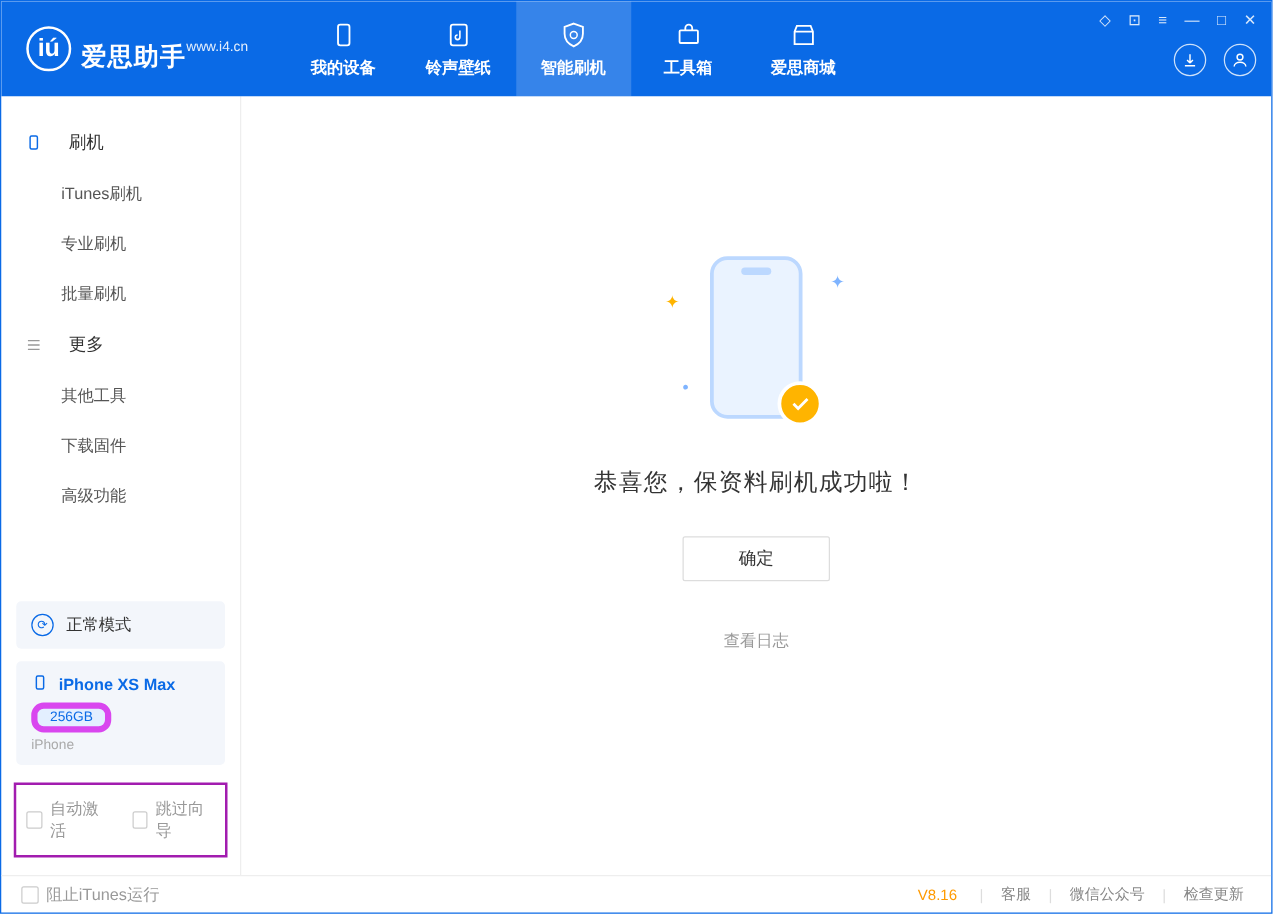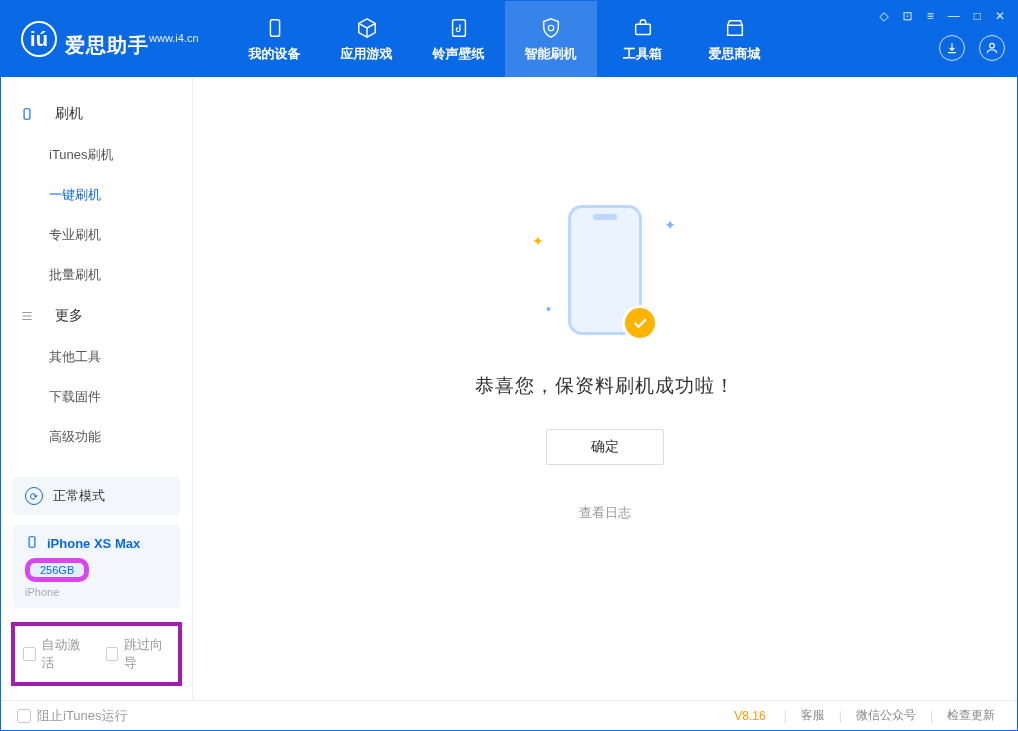--- a/index.html
+++ b/index.html
@@ -31,21 +31,21 @@
 .side-item.active { color: #0a6ae6; }
 
 .side-bottom { padding: 0; }
 .mode-box { margin: 0 12px 10px; background: #f3f6fb; border-radius: 4px; padding: 10px 12px; display: flex; align-items: center; gap: 10px; color: #333; font-size: 13px; }
 .mode-box .dot { width: 18px; height: 18px; border-radius:50%; border:1px solid #0a6ae6; display:flex;align-items:center;justify-content:center; color:#0a6ae6; font-size:10px;}
 .device-box { margin: 0 12px 14px; background: #f3f6fb; border-radius: 4px; padding: 10px 12px; }
 .device-name { color: #0a6ae6; font-weight: bold; font-size: 13px; display:flex; align-items:center; gap:8px; }
 .device-pill { display: inline-block; background: #e3efff; color: #0a6ae6; border-radius: 10px; padding: 1px 10px; font-size: 11px; margin-top: 6px; border:5px solid #d946ef; }
 .device-type { color: #aaa; font-size: 11px; margin-top: 4px; }
 
-.checkrow { border: 4px solid #a21caf; margin: 6px 10px 14px; padding: 10px 8px; display: flex; gap: 18px; align-items:center;justify-content:center; }
+.checkrow { border: 2px solid #a21caf; margin: 6px 10px 14px; padding: 10px 8px; display: flex; gap: 18px; align-items:center;justify-content:center; }
 .ck { display: flex; align-items: center; gap: 6px; color: #999; font-size: 13px; cursor:pointer;}
 .ck .box { width: 14px; height: 14px; border: 1px solid #ccc; border-radius:2px; }
 
 
 .main { flex: 1; display: flex; flex-direction: column; align-items: center; justify-content: flex-start; padding-top: 120px; }
 .phone-ill { width: 90px; height: 150px; position: relative; margin-bottom: 26px; }
 .phone { width: 74px; height: 130px; border: 3px solid #bcd8ff; border-radius: 14px; background: #eaf3ff; position: absolute; left: 8px; top: 8px; }
 .phone::before { content:""; position:absolute; top:6px; left:50%; transform:translateX(-50%); width:24px; height:6px; background:#bcd8ff; border-radius:3px; }
 .check-badge { position: absolute; right: -8px; bottom: 6px; width: 36px; height: 36px; background: #ffb400; border-radius: 50%; border: 3px solid #fff; display:flex;align-items:center;justify-content:center; }
 .check-badge svg { width:18px; height:18px; }
@@ -79,29 +79,20 @@
       <span class="icon">
           <svg viewBox="0 0 24 24" width="22" height="22" fill="#fff">
             <rect x="7" y="3" width="10" height="18" rx="2" fill="none" stroke="#fff" stroke-width="1.6"></rect>
           </svg>
         </span>
       <span>我的设备</span>
     </div>
     <div class="nav-tab">
       <span class="icon">
           <svg viewBox="0 0 24 24" width="22" height="22" fill="none" stroke="#fff" stroke-width="1.6">
-            <path d="M12 2l9 5v10l-9 5-9-5V7z"></path>
-            <path d="M12 12l9-5M12 12v10M12 12L3 7"></path>
-          </svg>
-        </span>
-      <span>应用游戏</span>
-    </div>
-    <div class="nav-tab">
-      <span class="icon">
-          <svg viewBox="0 0 24 24" width="22" height="22" fill="none" stroke="#fff" stroke-width="1.6">
             <rect x="5" y="3" width="14" height="18" rx="2"></rect>
             <path d="M13 8v6a2 2 0 11-2-2" stroke-width="1.4"></path>
           </svg>
         </span>
       <span>铃声壁纸</span>
     </div>
     <div class="nav-tab active">
       <span class="icon">
           <svg viewBox="0 0 24 24" width="22" height="22" fill="none" stroke="#fff" stroke-width="1.6">
             <path d="M12 2l8 3v6c0 5-3.5 9-8 11-4.5-2-8-6-8-11V5z"></path>
@@ -157,21 +148,20 @@
     <div class="side-list">
       <div class="side-group">
         <span class="gicon">
             <svg width="14" height="14" viewBox="0 0 24 24" fill="none" stroke="#0a6ae6" stroke-width="2">
               <rect x="7" y="3" width="10" height="18" rx="2"></rect>
             </svg>
           </span>
         <span>刷机</span>
       </div>
       <div class="side-item">iTunes刷机</div>
-      <div class="side-item active">一键刷机</div>
       <div class="side-item">专业刷机</div>
       <div class="side-item">批量刷机</div>
 
       <div class="side-group">
         <span class="gicon">
             <svg width="14" height="14" viewBox="0 0 24 24" fill="none" stroke="#999" stroke-width="2">
               <path d="M4 6h16M4 12h16M4 18h16"></path>
             </svg>
           </span>
         <span>更多</span>

